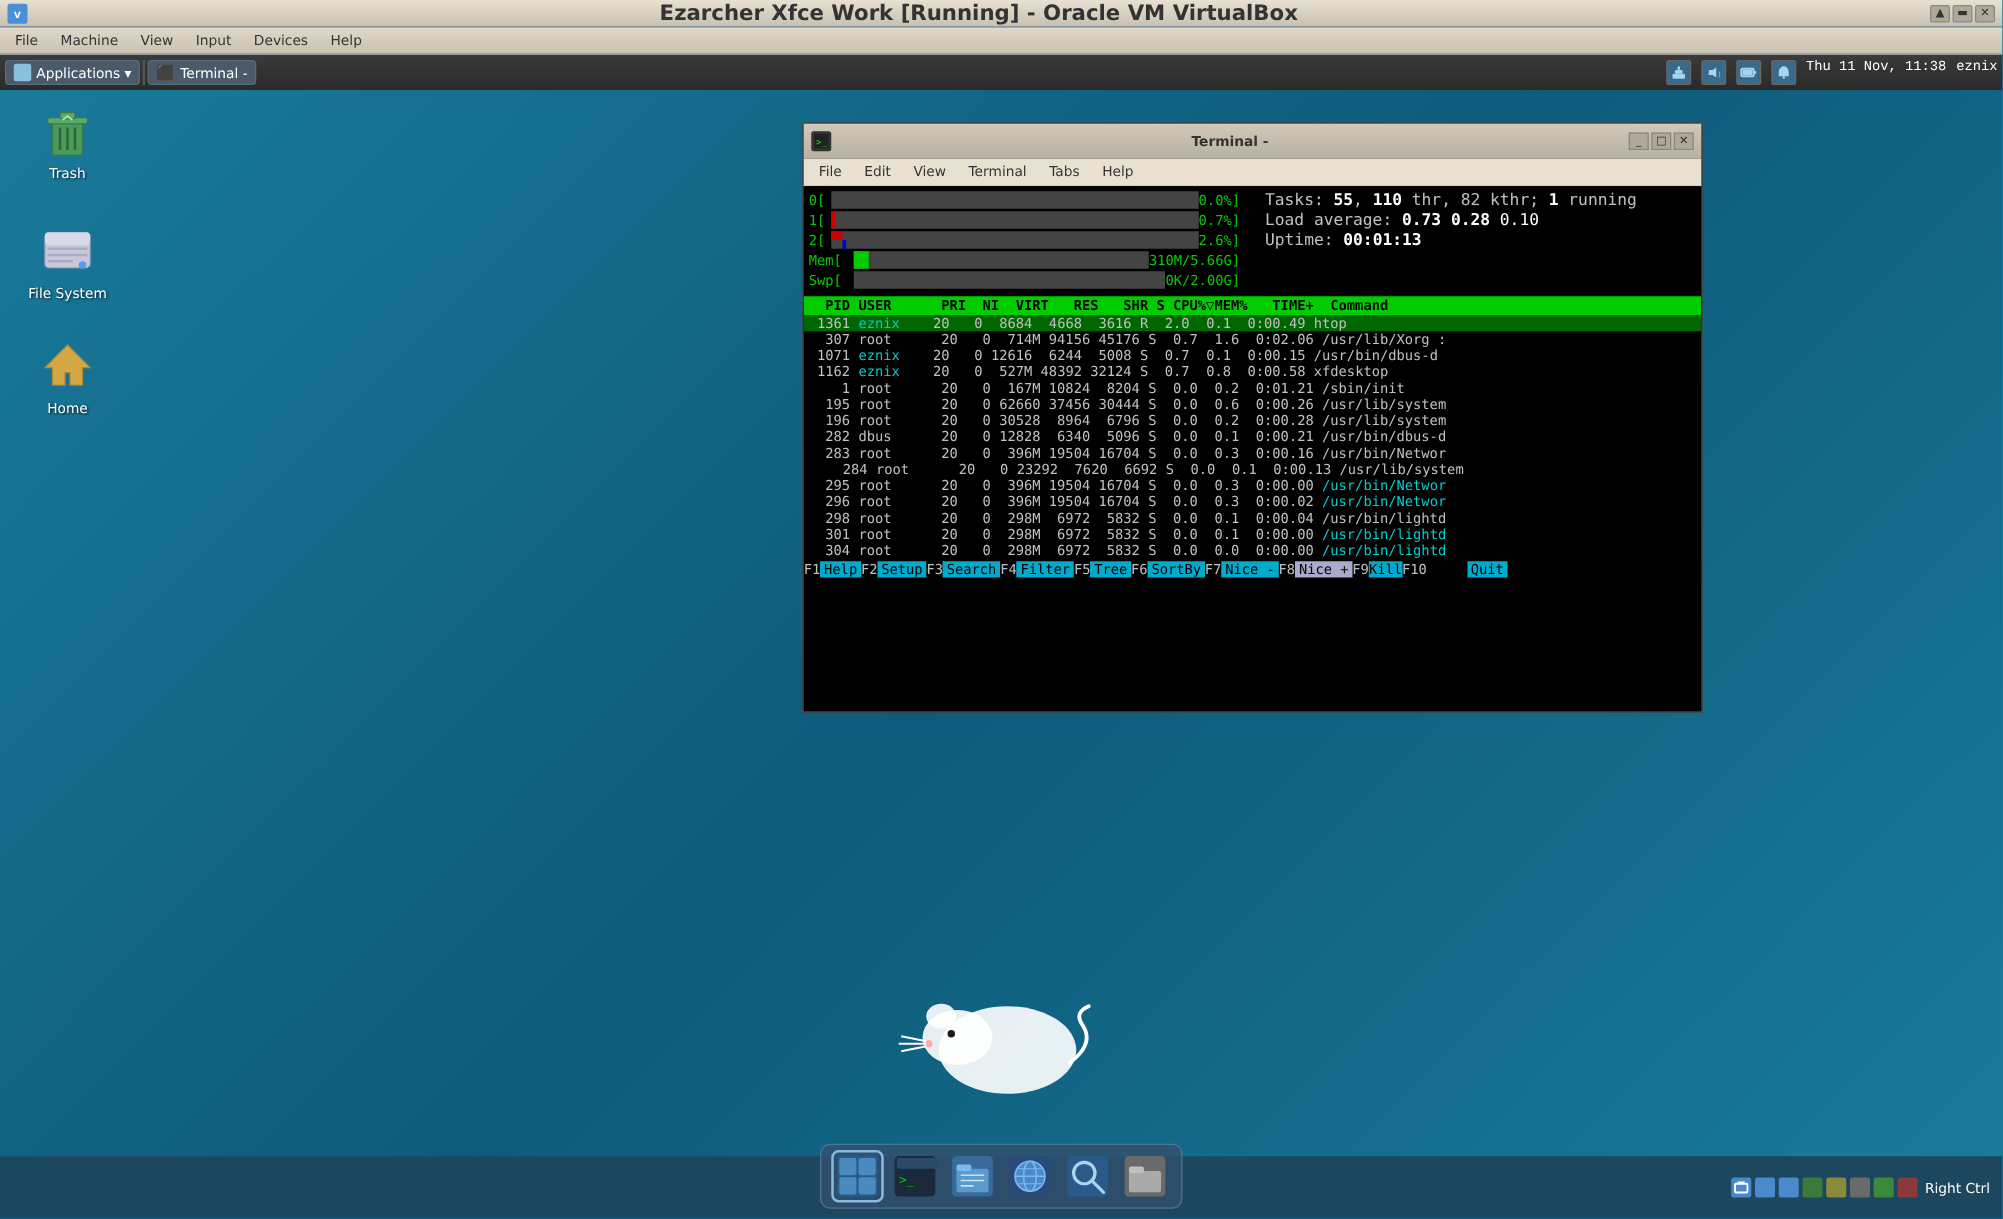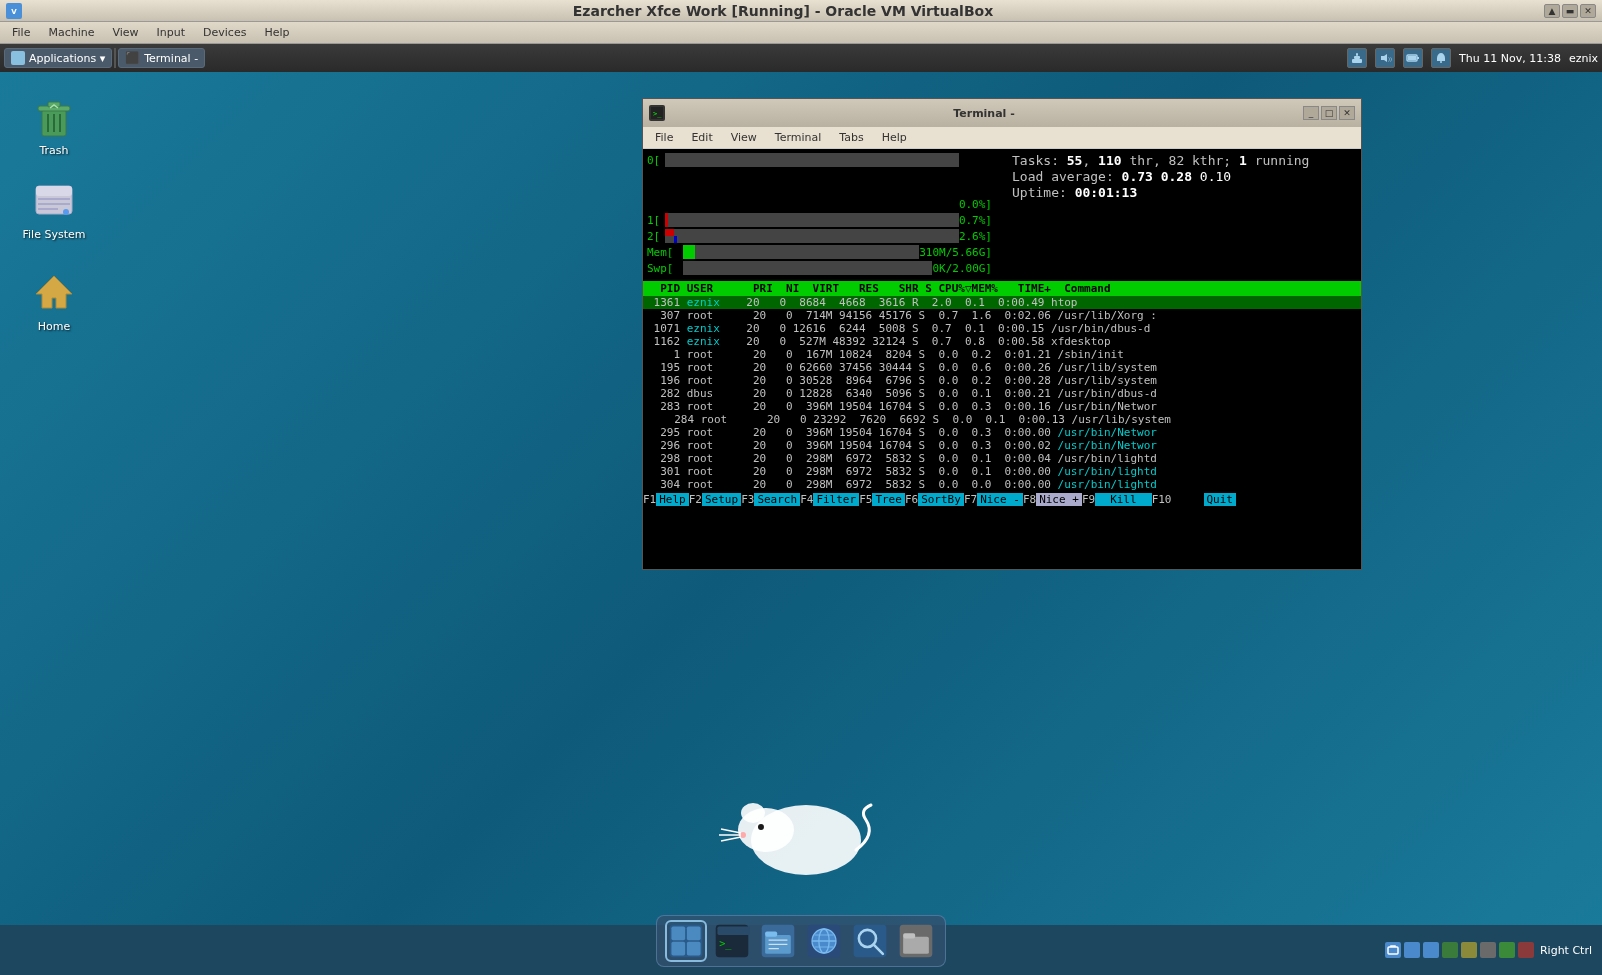--- a/index.html
+++ b/index.html
@@ -19,21 +19,21 @@
       height: 22px;
       background: linear-gradient(to bottom, #e8e0d0, #c8c0b0);
       display: flex;
       align-items: center;
       justify-content: space-between;
       padding: 0 6px;
       border-bottom: 1px solid #999;
       z-index: 100;
     }
     .vbox-titlebar-title {
-      font-size: 14px;
+      font-size: 17px;
       font-weight: bold;
       color: #333;
       flex: 1;
       text-align: center;
     }
     .vbox-titlebar-icon {
       width: 16px; height: 16px;
       background: #4a90d9;
       border-radius: 2px;
       display: flex; align-items: center; justify-content: center;
@@ -112,23 +112,24 @@
       background: #4a5a6a;
       border: 1px solid #5a6a7a;
       border-radius: 3px;
       padding: 2px 6px;
       cursor: pointer;
       color: white;
       font-size: 11px;
     }
     .xfce-panel-right {
       margin-left: auto;
-      display: flex; align-items: center; gap: 8px;
+      display: flex; gap: 8px;
       color: white;
       font-size: 11px;
+      font-family: Liberation Mono, monospace;
     }
     .xfce-panel-right .icon-btn {
       width: 20px; height: 20px;
       background: #555;
       border: 1px solid #666;
       border-radius: 2px;
       display: flex; align-items: center; justify-content: center;
       cursor: pointer;
     }
     .xfce-datetime {
@@ -362,21 +363,21 @@
           <rect x="6" y="10" width="2" height="2" rx="1" fill="#aad4ee"></rect>
         </svg>
     </div>
     <span class="xfce-datetime">Thu 11 Nov, 11:38</span>
     <span class="xfce-username">eznix</span>
   </div>
 </div>
 
 <div style="position:absolute;top:72px;left:0;right:0;bottom:50px;background:linear-gradient(135deg,#1a7a9a 0%,#0e5a7a 50%,#1a7a9a 100%);"></div>
 
-<div class="desktop-icon" style="top:92px;left:14px;">
+<div class="desktop-icon" style="top:80px;left:14px;">
   <div class="icon-img">
     <svg width="48" height="48" viewBox="0 0 48 48">
       <rect x="12" y="18" width="24" height="26" rx="2" fill="#4a9a5a" stroke="#3a7a4a" stroke-width="1"></rect>
       <rect x="8" y="14" width="32" height="5" rx="2" fill="#5aaa6a" stroke="#3a7a4a" stroke-width="1"></rect>
       <rect x="18" y="10" width="12" height="5" rx="1" fill="#5aaa6a" stroke="#3a7a4a" stroke-width="1"></rect>
       <line x1="18" y1="22" x2="18" y2="40" stroke="#2a6a3a" stroke-width="2"></line>
       <line x1="24" y1="22" x2="24" y2="40" stroke="#2a6a3a" stroke-width="2"></line>
       <line x1="30" y1="22" x2="30" y2="40" stroke="#2a6a3a" stroke-width="2"></line>
 
       <path d="M20,16 L24,13 L28,16" fill="none" stroke="#aae0aa" stroke-width="1.5"></path>
@@ -439,21 +440,21 @@
 
     <div class="htop-status">
       <div style="display:flex; gap:20px; padding:2px 0;">
         <div style="flex:1;">
           <div class="htop-row">
             <span style="color:#00cc00; min-width:18px;">0[</span>
             <span style="background:#444; flex:1; display:inline-block; height:14px; position:relative; min-width:200px;">
               <span style="background:#0000cc; width:0%; height:100%; display:inline-block; position:absolute; left:0; top:0;"></span>
             </span>
             <span style="color:white;">                              </span>
-            <span style="color:#00cc00;margin-top:44px;">0.0%]</span>
+            <span style="color:#00cc00;">0.0%]</span>
           </div>
           <div class="htop-row">
             <span style="color:#00cc00; min-width:18px;">1[</span>
             <span style="background:#444; flex:1; display:inline-block; height:14px; position:relative; min-width:200px;">
               <span style="background:#cc0000; width:1%; height:100%; display:inline-block; position:absolute; left:0; top:0;"></span>
             </span>
             <span style="color:#00cc00;">0.7%]</span>
           </div>
           <div class="htop-row">
             <span style="color:#00cc00; min-width:18px;">2[</span>
@@ -512,21 +513,21 @@
 
     <div style="display:flex; background:#000; font-family:'DejaVu Sans Mono','Courier New',monospace; font-size:11px; margin-top:2px;">
       <span><span style="color:#c0c0c0;">F1</span><span style="background:#00aacc; color:#000; padding:0 3px;">Help</span></span>
       <span><span style="color:#c0c0c0;"> F2</span><span style="background:#00aacc; color:#000; padding:0 3px;">Setup</span></span>
       <span><span style="color:#c0c0c0;"> F3</span><span style="background:#00aacc; color:#000; padding:0 3px;">Search</span></span>
       <span><span style="color:#c0c0c0;"> F4</span><span style="background:#00aacc; color:#000; padding:0 3px;">Filter</span></span>
       <span><span style="color:#c0c0c0;"> F5</span><span style="background:#00aacc; color:#000; padding:0 3px;">Tree</span></span>
       <span><span style="color:#c0c0c0;"> F6</span><span style="background:#00aacc; color:#000; padding:0 3px;">SortBy</span></span>
       <span><span style="color:#c0c0c0;"> F7</span><span style="background:#00aacc; color:#000; padding:0 3px;">Nice -</span></span>
       <span><span style="color:#c0c0c0;"> F8</span><span style="background:#aaaacc; color:#000; padding:0 3px;">Nice +</span></span>
-      <span><span style="color:#c0c0c0;"> F9</span><span style="background:#00aacc; color:#000; padding:0 15px;">Kill</span></span>
+      <span><span style="color:#c0c0c0;"> F9</span><span style="background:#00aacc; color:#000; padding:0 0;">Kill</span></span>
       <span><span style="color:#c0c0c0;"> F10</span><span style="background:#00aacc; color:#000; padding:0 3px;margin-left:32px;">Quit</span></span>
     </div>
   </div>
 </div>
 
 <div class="xfce-logo">
   <svg width="180" height="100" viewBox="0 0 180 100">
 
     <ellipse cx="95" cy="55" rx="55" ry="35" fill="white" opacity="0.9"></ellipse>
 

